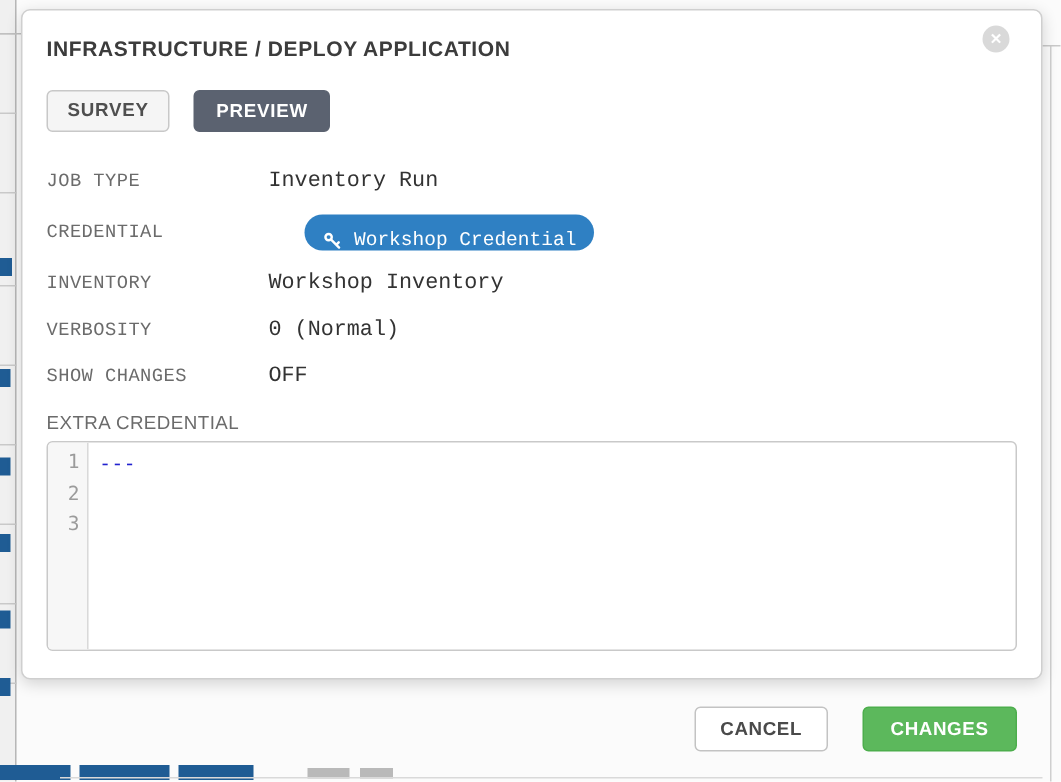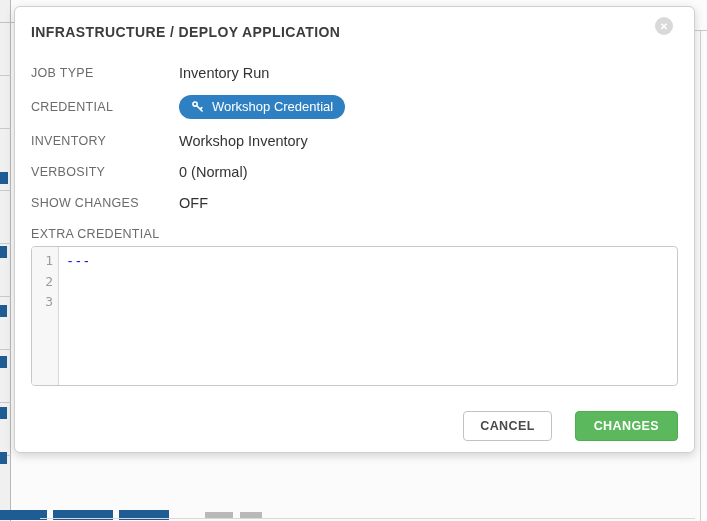--- a/index.html
+++ b/index.html
@@ -32,47 +32,47 @@
   .close-btn::before { content:"\2715"; color:#fff; font-size:10px; font-weight:700; }
 
   .tabs { display:flex; gap:16px; margin-top:20px; }
   .tab { font-size:12.5px; font-weight:600; letter-spacing:.5px;
     border-radius:4px; cursor:pointer; }
   .tab-survey { background:#f5f5f5; border:1px solid #c8c8c8; color:#4f4f4f;
     padding:5px 13px; }
   .tab-preview { background:#5b6270; border:1px solid #5b6270; color:#fff;
     padding:6px 14px; }
 
-  .fields { margin-top:17px; }
+  .fields { margin-top:17px;font-family:Liberation Mono, monospace; }
   .row { display:flex; align-items:center; min-height:31px; }
   .row.tall { min-height:37px; }
   .f-label { width:148px; flex:none; font-size:12.5px; color:#6b6b6b;
     letter-spacing:.3px; }
   .f-value { font-size:14.5px; color:#333; }
 
-  .chip { display:inline-flex; align-items:center; gap:8px; height:24px;
+  .chip { display:inline-flex; align-items:flex-end; gap:8px; height:24px;
     padding:0 12px; border-radius:12px; background:#2f80c3; color:#fff;
-    font-size:13px; cursor:pointer; }
+    font-size:13px; cursor:pointer;margin-left:24px; }
 
   .ev-label { margin-top:9px; font-size:12.5px; color:#6b6b6b; letter-spacing:.3px; }
 
   .editor { margin-top:5px; height:140px; border:1px solid #c9c9c9; border-radius:4px;
     background:#fff; display:flex; overflow:hidden;
     font-family:"DejaVu Sans Mono", monospace; }
   .gutter { width:27px; flex:none; background:#f7f7f7; border-right:1px solid #d9d9d9;
     padding:4px 5px 0 0; text-align:right; }
   .ln { font-size:13px; color:#9b9b9b; line-height:20.5px; }
   .code { flex:1; padding:4px 0 0 7px; }
   .code-line { font-size:13.5px; line-height:20.5px; color:#2b2b2b; white-space:pre; }
   .tok-key { color:#2222cf; }
 
   .footer { display:flex; justify-content:flex-end; gap:23px; margin-top:25px;
     padding-right:0; }
   .btn { font-size:12.5px; font-weight:600; letter-spacing:.4px; border-radius:4px;
-    padding:7px 16px; cursor:pointer; }
+    padding:7px 16px; cursor:pointer;margin-top:12px; }
   .btn-cancel { background:#fff; border:1px solid #c3c3c3; color:#4a4a4a; }
   .btn-launch { background:#5cb85c; border:1px solid #4cae4c; color:#fff; padding:7px 18px; }
 </style>
 </head>
 <body>
 
 <div class="backdrop">
   <div class="left-strip"></div>
   <div class="strip-line" style="top:22px"></div>
   <div class="strip-line" style="top:75px"></div>
@@ -97,20 +97,24 @@
   <div class="right-vline"></div>
   <div class="right-hline"></div>
   <div class="topleft-hline"></div>
   <div class="bottom-line"></div>
 </div>
 
 <div class="modal">
   <div class="modal-title">INFRASTRUCTURE / DEPLOY APPLICATION</div>
   <div class="close-btn"></div>
 
+  <div class="tabs">
+    <div class="tab tab-survey">SURVEY</div>
+    <div class="tab tab-preview">PREVIEW</div>
+  </div>
 
   <div class="fields">
     <div class="row">
       <div class="f-label">JOB TYPE</div>
       <div class="f-value">Inventory Run</div>
     </div>
     <div class="row tall">
       <div class="f-label">CREDENTIAL</div>
       <div class="chip">
         <span style="display:inline-flex">

